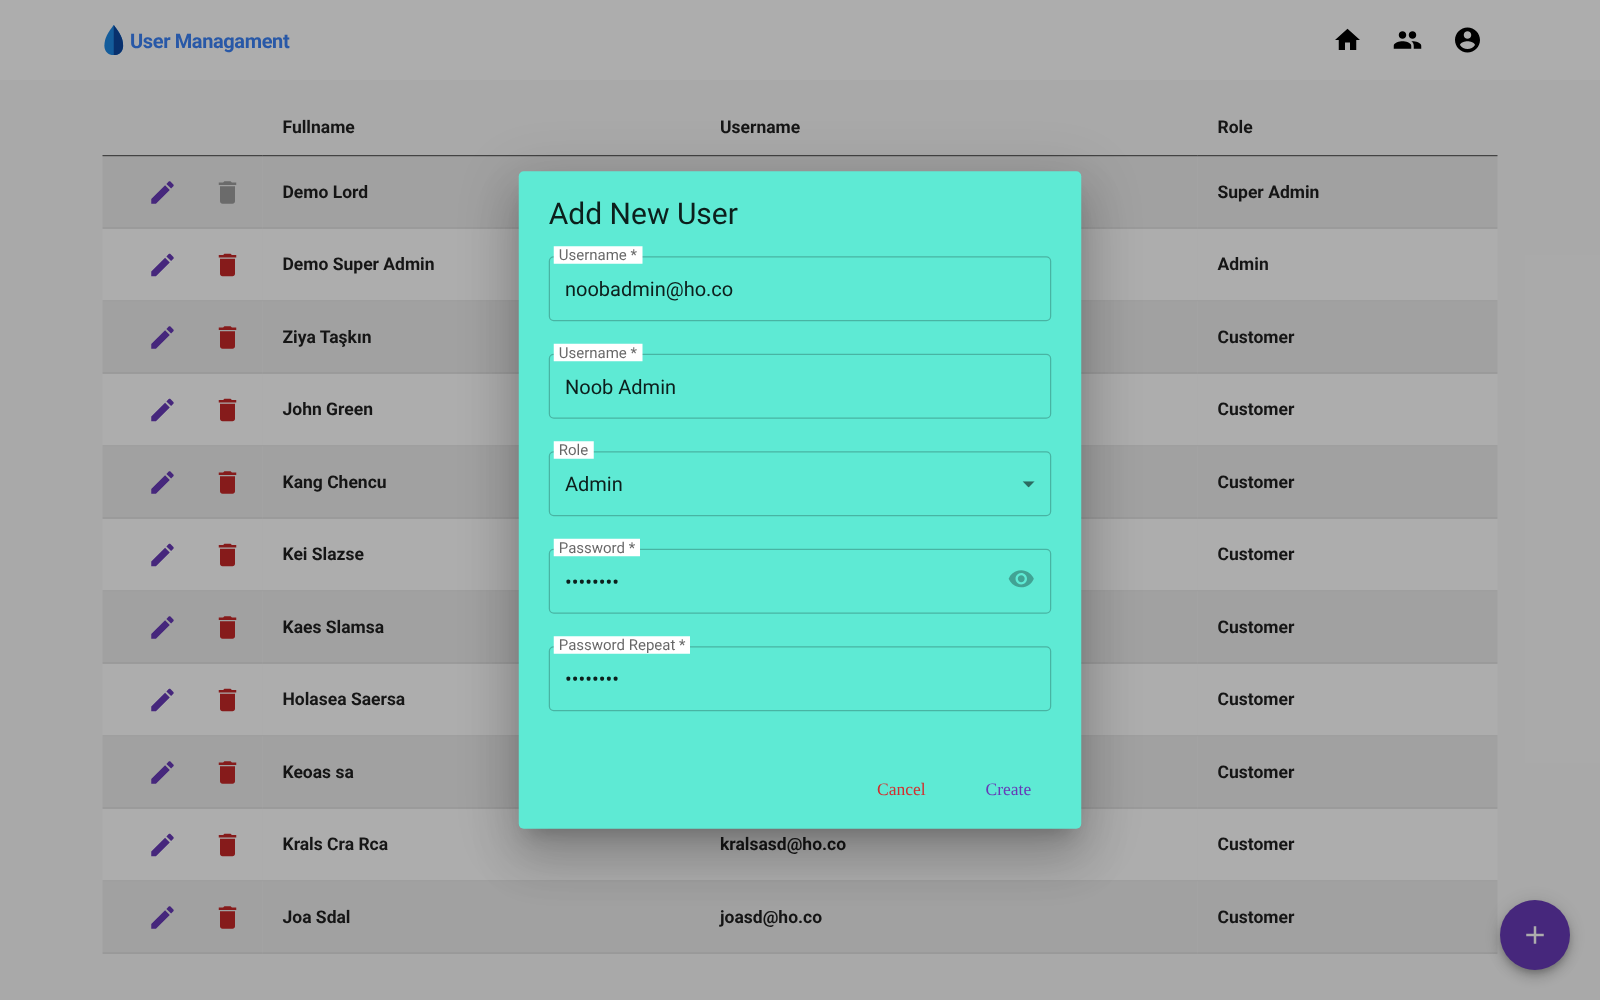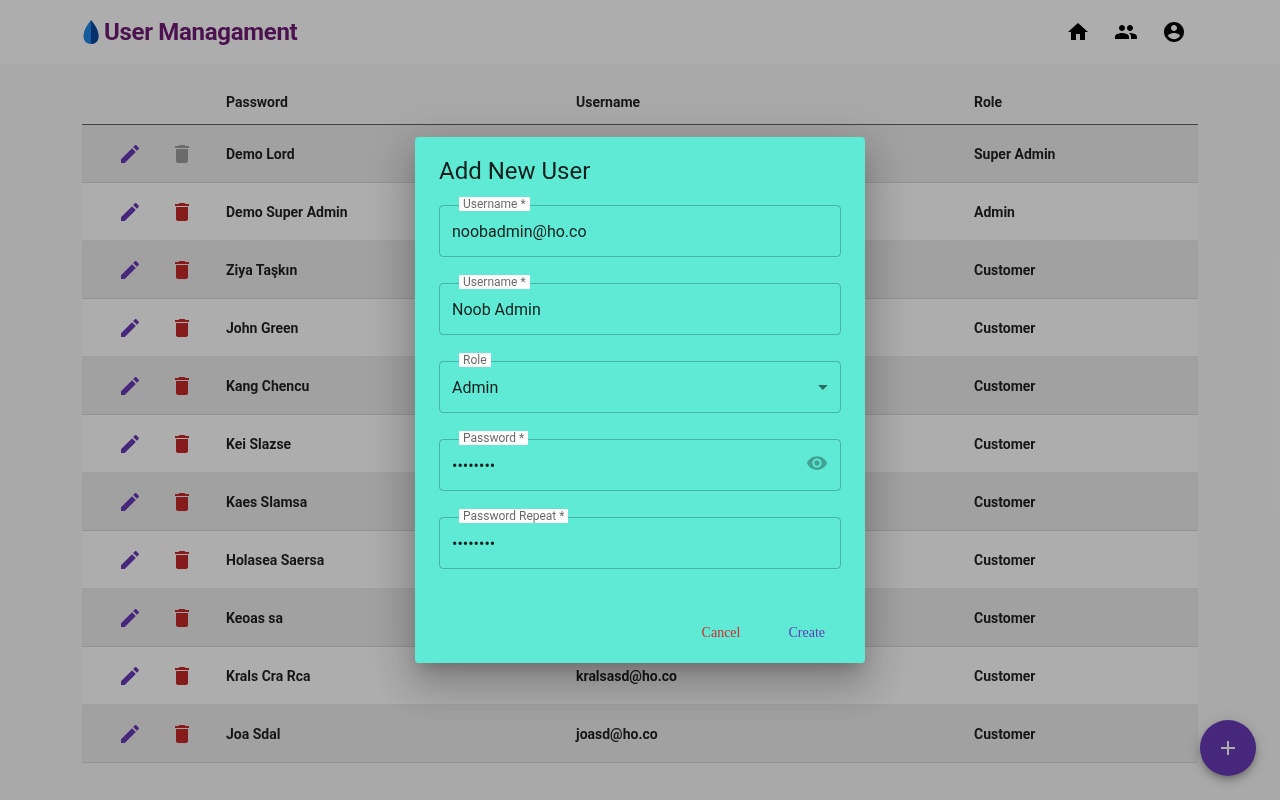--- a/index.html
+++ b/index.html
@@ -20,23 +20,23 @@
       align-items: center;
       padding: 0 24px 0 82px;
       background: #fff;
     }
     .logo {
       width: 18px;
       height: 24px;
       margin-right: 4px;
     }
     .app-title {
-      font-size: 24px;
+      font-size: 16px;
       font-weight: 700;
-      color: #701a75;
+      color: #3b82f6;
       letter-spacing: -0.3px;
     }
     .header-spacer { flex: 1; }
     .header-icons { display: flex; gap: 24px; align-items: center; margin-right: 70px; }
     .header-icon { width: 24px; height: 24px; color: #000; cursor: pointer; }
 
     
     .content {
       padding: 16px 82px 0 82px;
     }
@@ -128,21 +128,21 @@
       outline: none;
       font-size: 16px;
       width: 100%;
       background: transparent;
       color: rgba(0,0,0,0.87);
       font-family: inherit;
     }
     .form-field .float-label {
       position: absolute;
       top: -8px;
-      left: 20px;
+      left: 4px;
       background: #fff;
       padding: 0 4px;
       font-size: 12px;
       color: rgba(0,0,0,0.6);
       text-align: right;
     }
     .select-arrow { color: rgba(0,0,0,0.54); }
     .eye-icon { color: rgba(0,0,0,0.3); cursor: pointer; }
     .dialog-actions {
       display: flex;
@@ -192,21 +192,21 @@
         </svg>
     </span>
   </div>
 </div>
 
 <div class="content">
   <table>
     <thead>
       <tr>
         <th class="col-actions"></th>
-        <th class="col-fullname">Password</th>
+        <th class="col-fullname">Fullname</th>
         <th>Username</th>
         <th class="col-role">Role</th>
       </tr>
     </thead>
     <tbody id="table-body">
         <tr>
           <td>
             <div class="actions-cell">
               <span class="icon-btn icon-edit"><svg viewBox="0 0 24 24" fill="currentColor">
                   <path d="M3 17.25V21h3.75L17.81 9.94l-3.75-3.75L3 17.25zM20.71 7.04c.39-.39.39-1.02 0-1.41l-2.34-2.34c-.39-.39-1.02-.39-1.41 0l-1.83 1.83 3.75 3.75 1.83-1.83z"></path>

